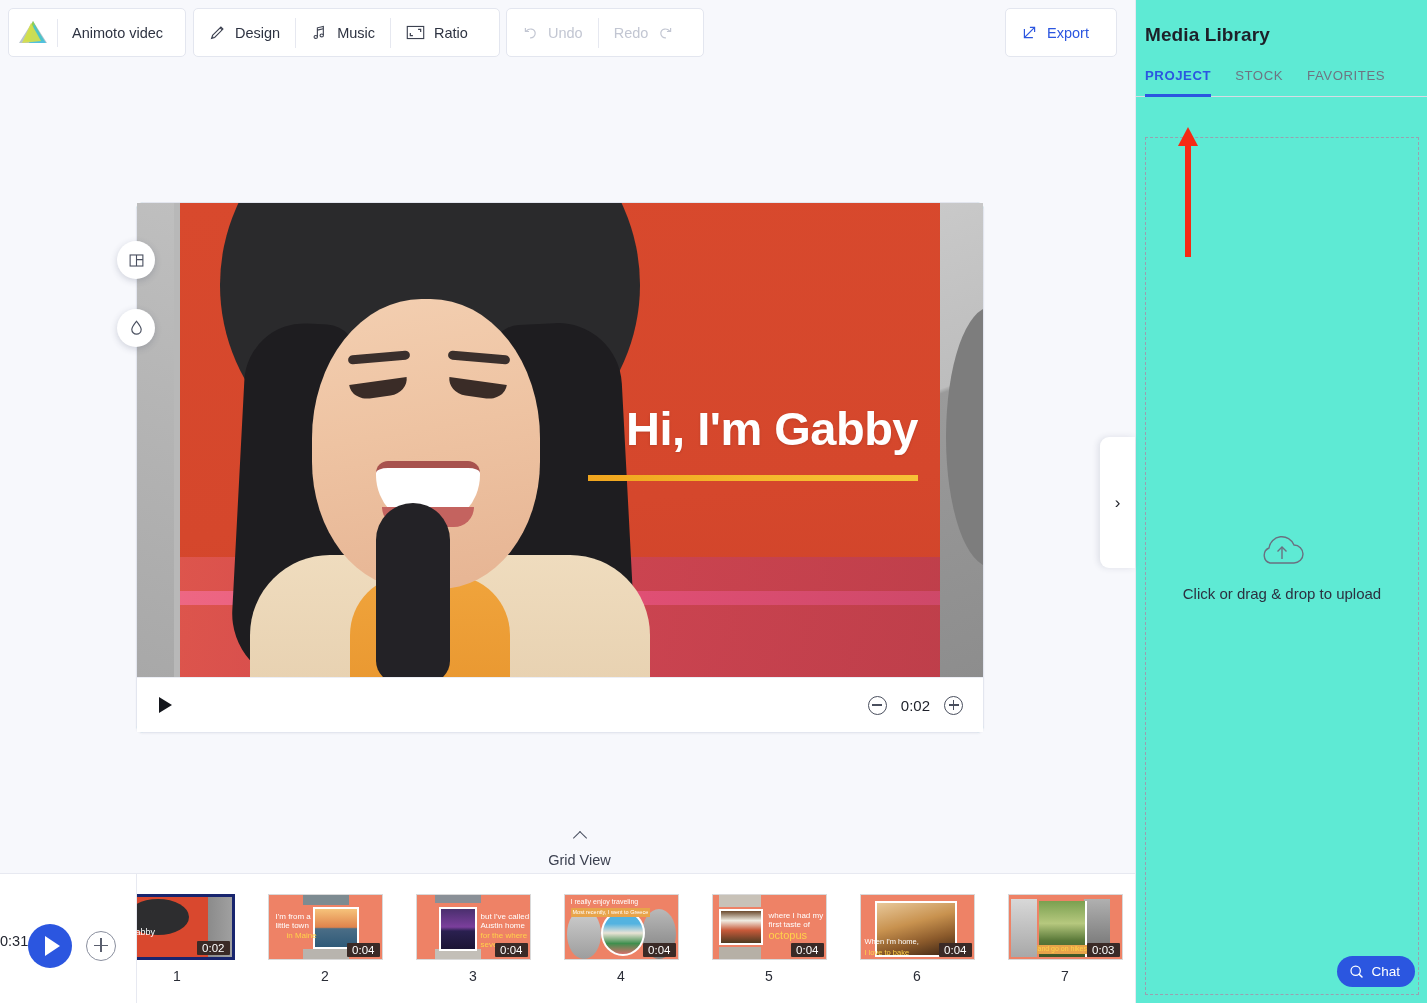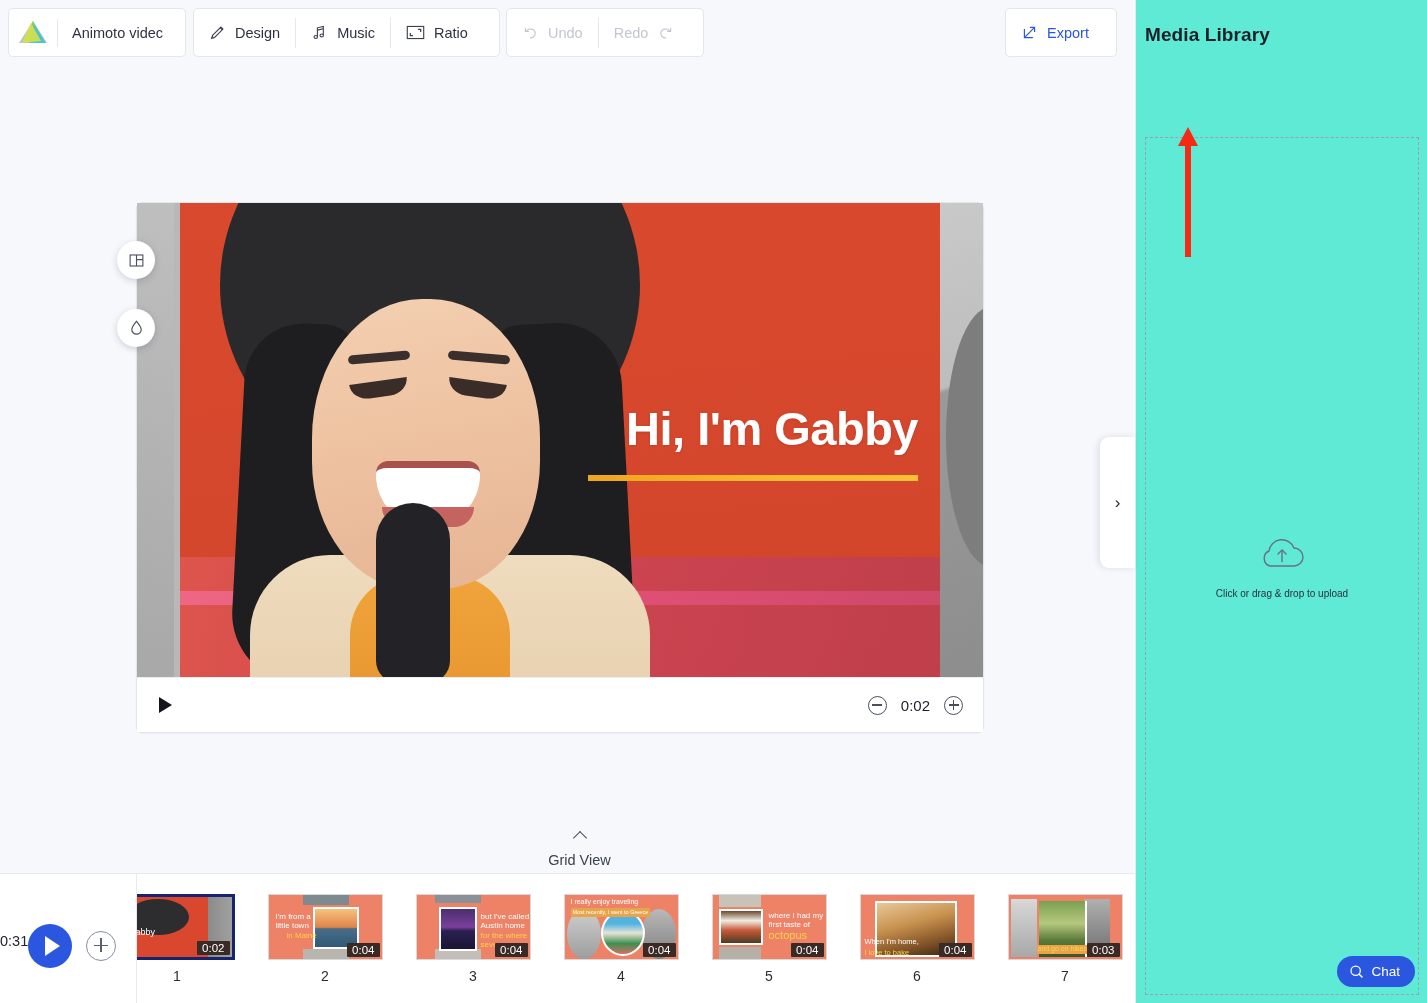--- a/index.html
+++ b/index.html
@@ -331,21 +331,21 @@
   }
   .tab.active { color: #2b56e0; font-weight: bold; border-bottom-color: #2b56e0; }
 
   .dropzone {
     position: absolute; left: 9px; top: 137px;
     width: 274px; height: 858px;
     border: 1.5px dashed #9aa0b0;
     display: flex; flex-direction: column;
     align-items: center; justify-content: center;
   }
-  .upload-text { font-size: 10px; color: #2c3040; margin-top: 13px; }
+  .upload-text { font-size: 15px; color: #2c3040; margin-top: 13px; }
 
   
   .anno-arrow {
     position: absolute; left: 1178px; top: 127px;
     width: 20px; height: 130px; z-index: 20;
   }
 
   
   .chat-btn {
     position: absolute; right: 12px; bottom: 16px;
@@ -587,20 +587,25 @@
           </div>
 
         </div>
       </div>
     </div>
   </div>
 
   <div class="panel">
     <div class="panel-title">Media Library</div>
 
+    <div class="tabs">
+      <div class="tab active">PROJECT</div>
+      <div class="tab">STOCK</div>
+      <div class="tab">FAVORITES</div>
+    </div>
 
     <div class="dropzone">
       <svg width="54" height="42" viewBox="0 0 54 42">
         <path d="M15 33h24a9 9 0 000-18 13 13 0 00-25 3 8 8 0 001 15z" fill="none" stroke="#6a7080" stroke-width="1.4"></path>
         <path d="M27 29V17" stroke="#6a7080" stroke-width="1.4"></path>
         <path d="M22.5 21.5L27 17l4.5 4.5" fill="none" stroke="#6a7080" stroke-width="1.4"></path>
       </svg>
       <div class="upload-text">Click or drag &amp; drop to upload</div>
     </div>
   </div>

